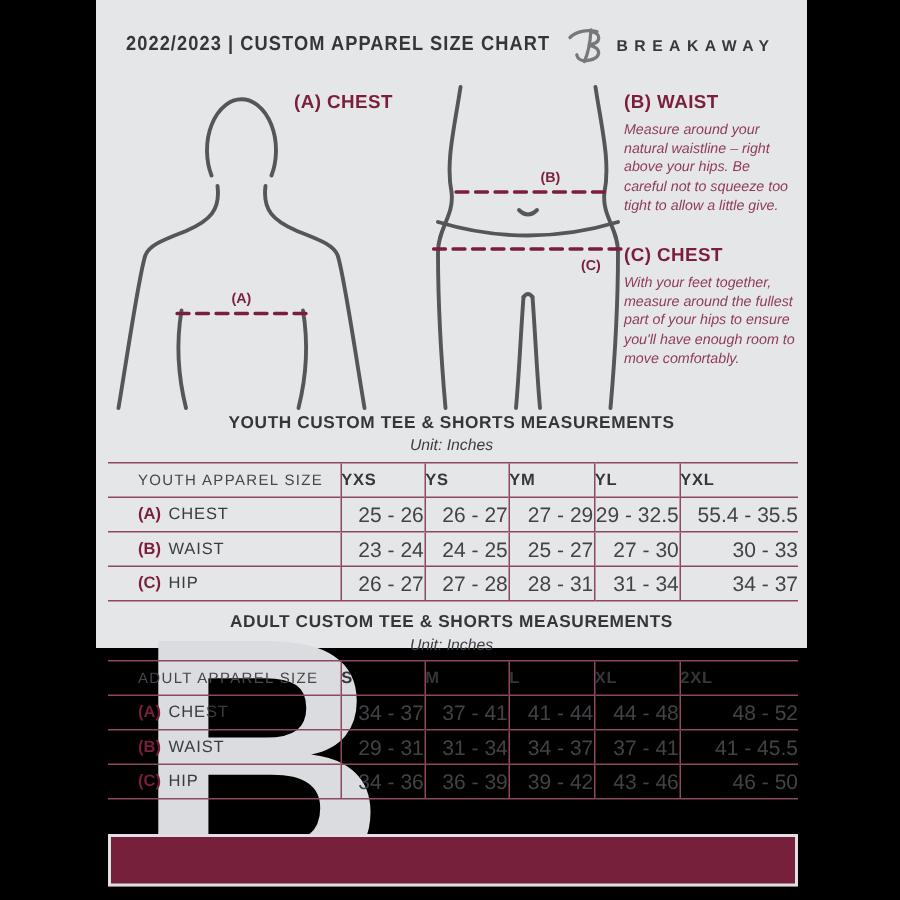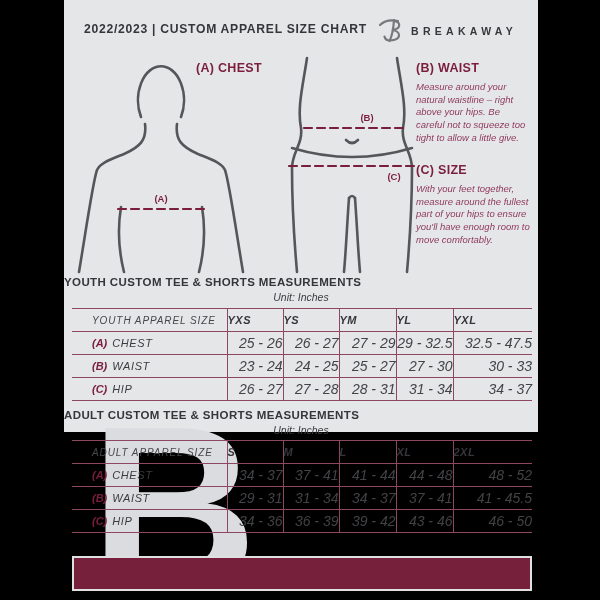--- a/index.html
+++ b/index.html
@@ -18,28 +18,28 @@
   .figs{position:absolute;left:0;top:50px;}
   .figs path{fill:none;stroke:#55565a;stroke-width:2.6;stroke-linecap:round;}
   .figs path.dash{stroke:#7a1e3c;stroke-width:2.2;stroke-dasharray:8 5;}
   .figs text{font-size:9.5px;font-weight:bold;fill:#7a1e3c;}
 
   
   .ins-h{position:absolute;font-size:12.5px;font-weight:bold;color:#7a1e3c;letter-spacing:.3px;}
   .ins-p{position:absolute;font-size:9.5px;font-style:italic;color:#8e3a5c;line-height:1.33;}
 
   
-  .sec-t{position:absolute;left:0;width:474px;font-size:11.5px;
+  .sec-t{position:absolute;left:0;width:474px;text-align:center;font-size:11.5px;
     font-weight:bold;color:#35363a;letter-spacing:.4px;}
   .sec-u{position:absolute;left:0;width:474px;text-align:center;font-size:10.5px;
     font-style:italic;color:#3c3d40;}
 
   
   .tbl{position:absolute;left:8px;width:460px;border-collapse:collapse;table-layout:fixed;z-index:1;}
-  .tbl tr{height:23px;font-style:italic;}
+  .tbl tr{height:23px;}
   .tbl td{border-top:1.5px solid #8d4760;padding:0;}
   .tbl tr:last-child td{border-bottom:1.5px solid #8d4760;}
   .tbl td + td{border-left:1.5px solid #8d4760;}
   .hl{font-size:10px;letter-spacing:.9px;color:#46474b;padding-left:20px !important;}
   .hs{font-size:11px;font-weight:bold;color:#35363a;letter-spacing:.5px;}
   .rl{padding-left:20px !important;font-size:11px;color:#3a3b3e;}
   .pfx{color:#7a1e3c;font-weight:bold;margin-right:5px;}
   .rlt{letter-spacing:.6px;}
   .v{text-align:right;font-size:14px;color:#424346;}
 
@@ -85,21 +85,21 @@
       <text x="303" y="71" text-anchor="middle">(B)</text>
       <path class="dash" d="M 225,116 H 351"></path>
       <text x="330" y="130" text-anchor="middle">(C)</text>
     </svg>
 
     <div class="ins-h" style="left:132px;top:61px">(A) CHEST</div>
 
     <div class="ins-h" style="left:352px;top:61px">(B) WAIST</div>
     <div class="ins-p" style="left:352px;top:81px;width:110px">Measure around your natural waistline – right above your hips. Be careful not to squeeze too tight to allow a little give.</div>
 
-    <div class="ins-h" style="left:352px;top:163px">(C) SIZE</div>
+    <div class="ins-h" style="left:352px;top:163px">(C) CHEST</div>
     <div class="ins-p" style="left:352px;top:183px;width:120px">With your feet together, measure around the fullest part of your hips to ensure you'll have enough room to move comfortably.</div>
 
     <div class="wm">B</div>
 
     <div class="sec-t" style="top:276px">YOUTH CUSTOM TEE &amp; SHORTS MEASUREMENTS</div>
     <div class="sec-u" style="top:291px">Unit: Inches</div>
 
     <table class="tbl" style="top:308px">
       <colgroup>
           <col style="width:155px">
@@ -117,21 +117,21 @@
         <td class="hs">YM</td>
         <td class="hs">YL</td>
         <td class="hs">YXL</td>
       </tr>
       <tr>
         <td class="rl"><span class="pfx">(A)</span><span class="rlt">CHEST</span></td>
         <td class="v">25 - 26</td>
         <td class="v">26 - 27</td>
         <td class="v">27 - 29</td>
         <td class="v">29 - 32.5</td>
-        <td class="v">32.5 - 47.5</td>
+        <td class="v">55.4 - 35.5</td>
       </tr>
       <tr>
         <td class="rl"><span class="pfx">(B)</span><span class="rlt">WAIST</span></td>
         <td class="v">23 - 24</td>
         <td class="v">24 - 25</td>
         <td class="v">25 - 27</td>
         <td class="v">27 - 30</td>
         <td class="v">30 - 33</td>
       </tr>
       <tr>

